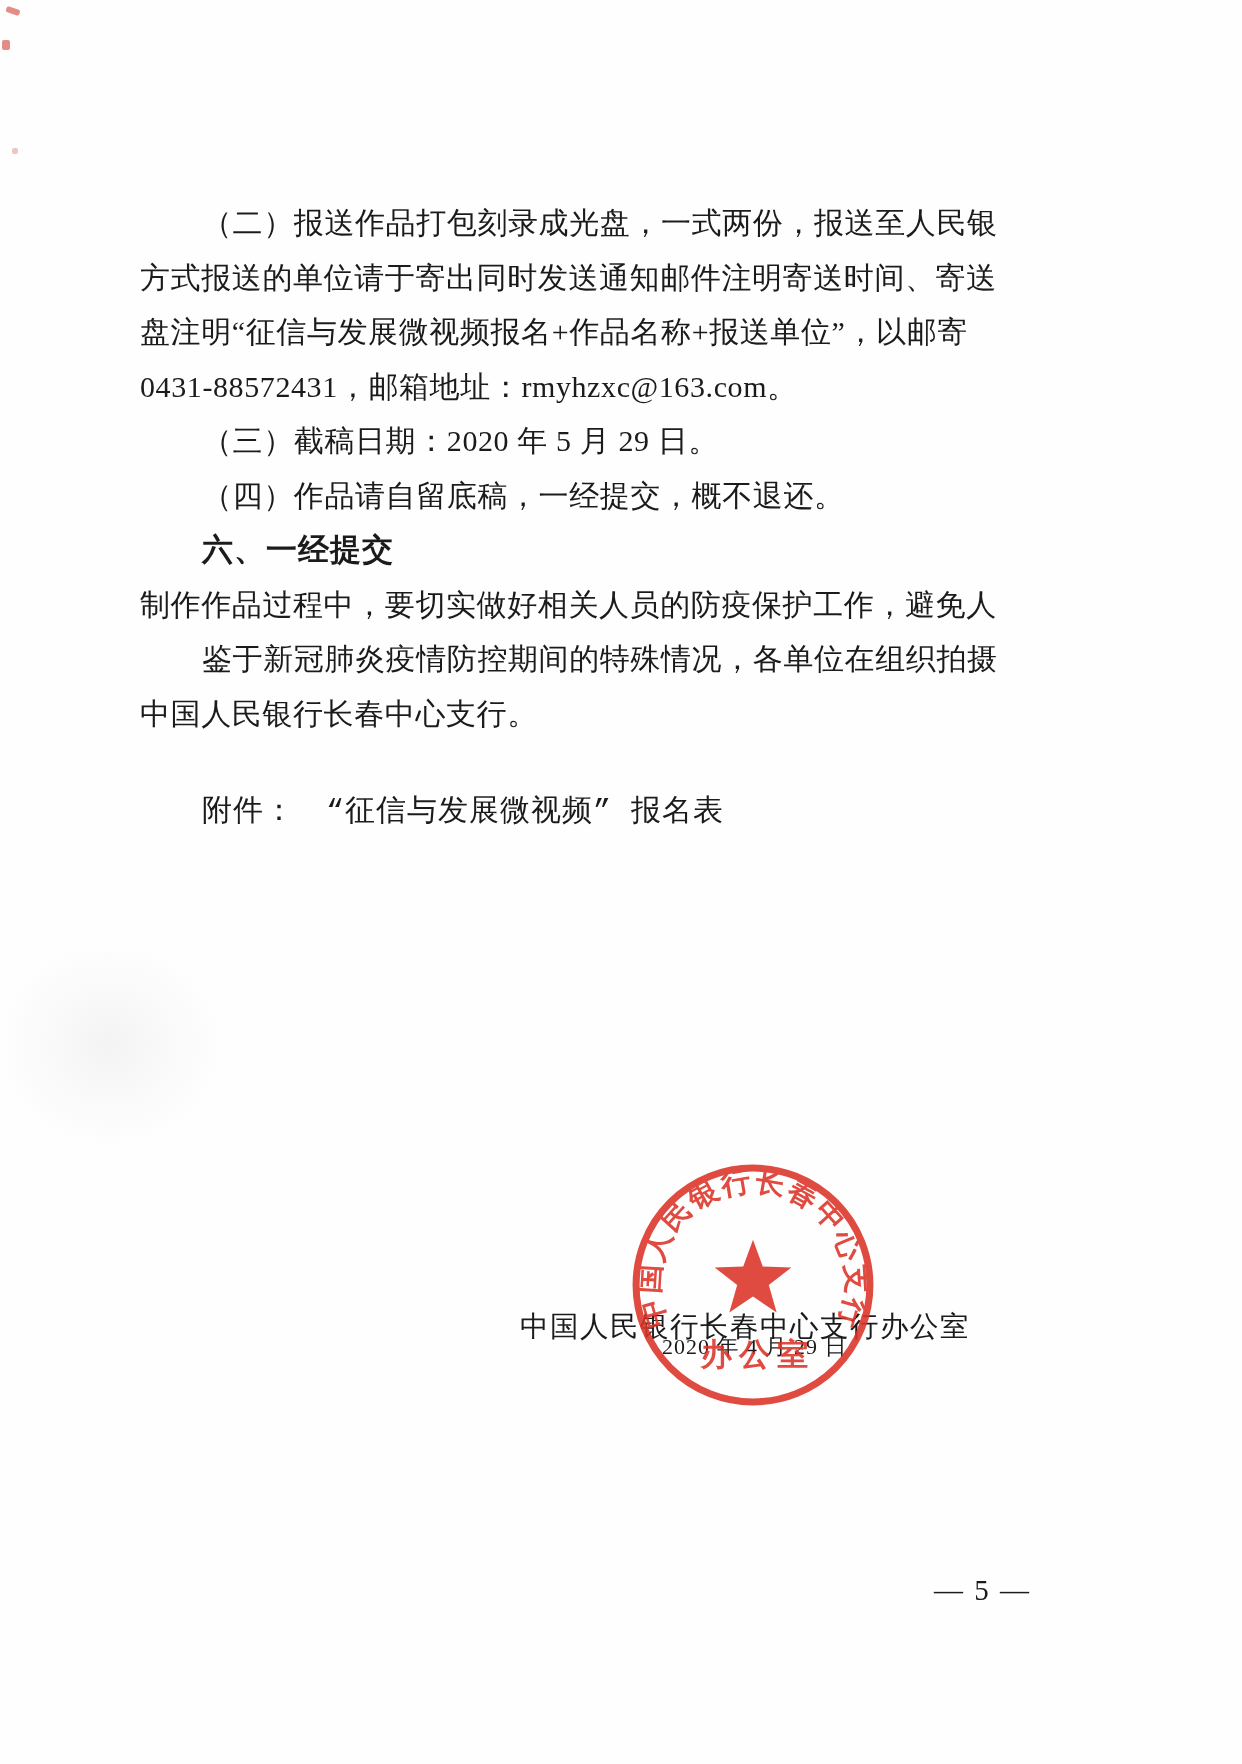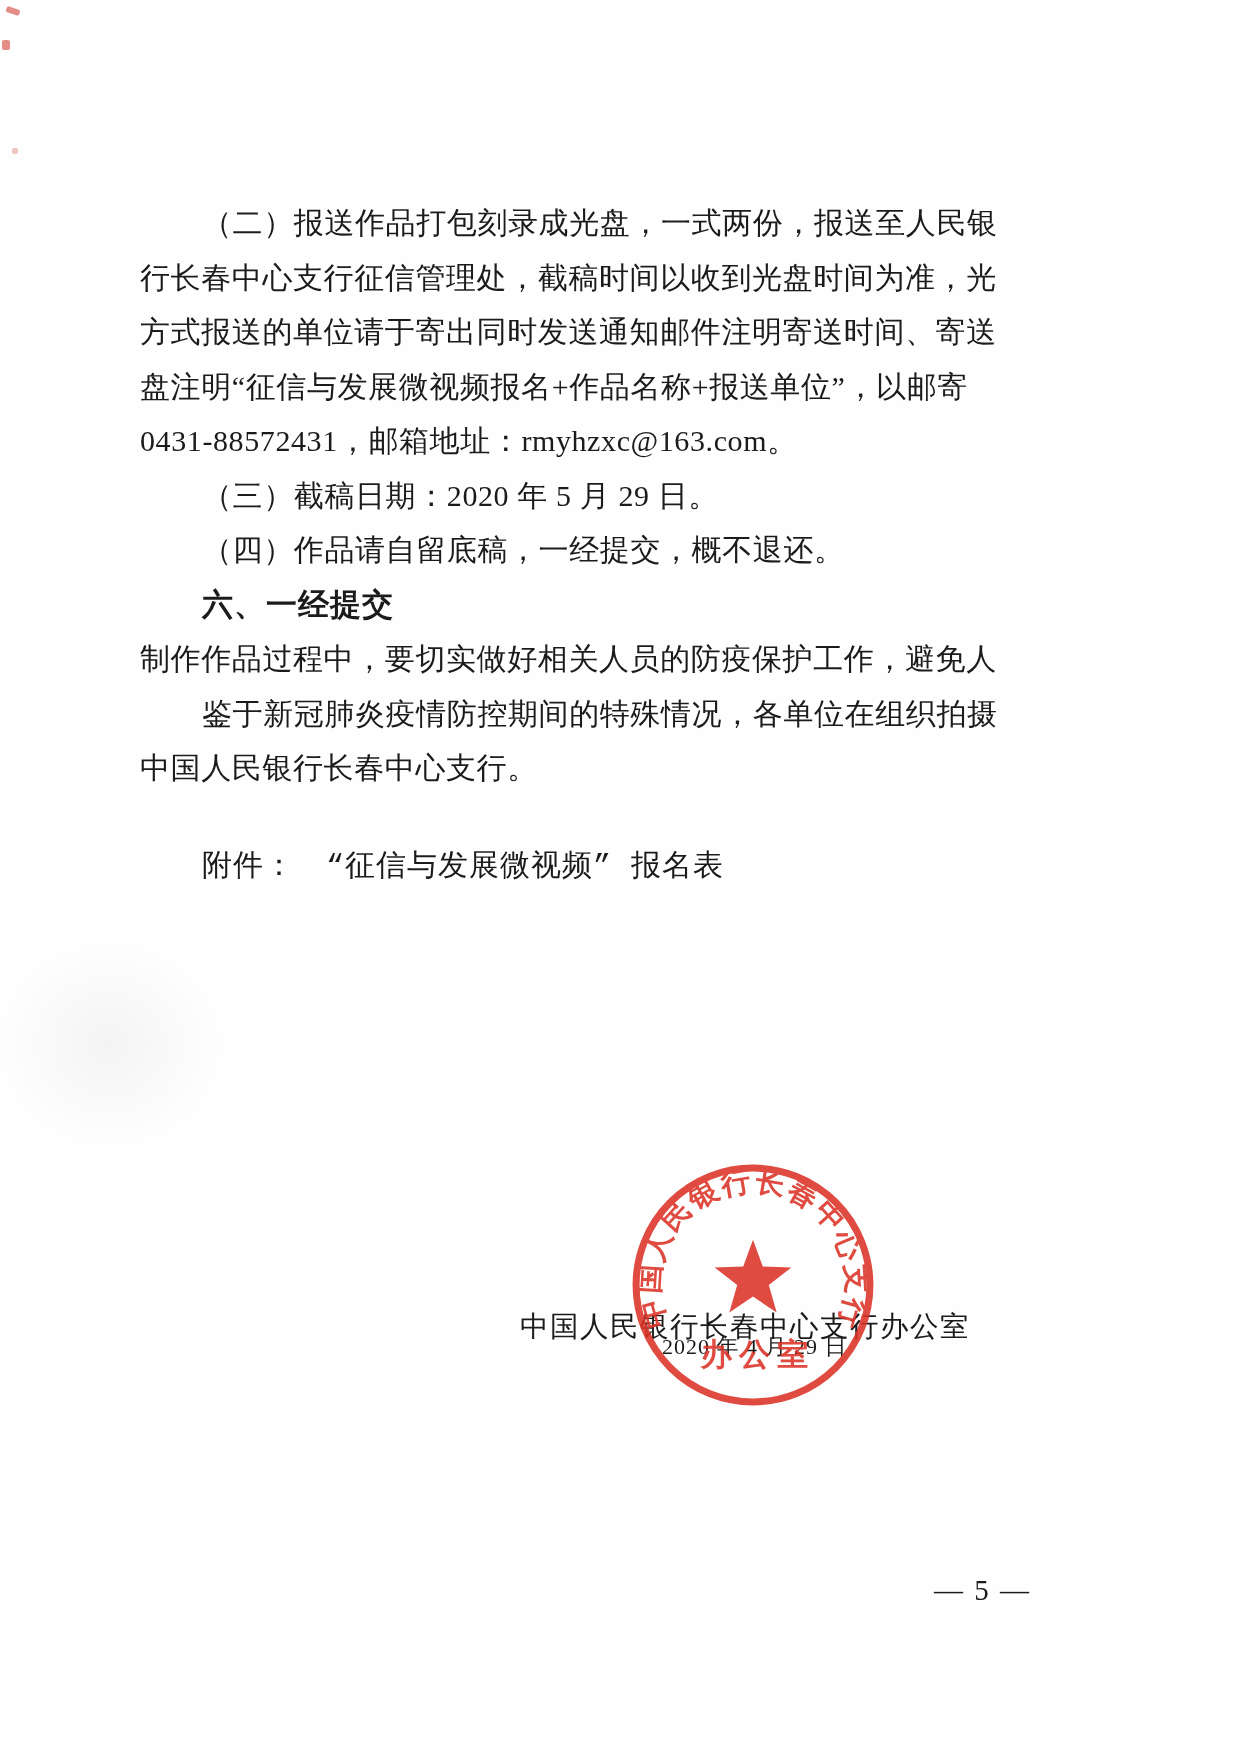--- a/index.html
+++ b/index.html
@@ -88,21 +88,20 @@
 
 <div class="page">
 
   <div class="smudge"></div>
   <div class="speck s1"></div>
   <div class="speck s2"></div>
   <div class="speck s3"></div>
 
   <div class="text-block">
     <div class="line indent">（二）报送作品打包刻录成光盘，一式两份，报送至人民银</div>
-    <div class="line">行长春中心支行征信管理处，截稿时间以收到光盘时间为准，光</div>
     <div class="line">方式报送的单位请于寄出同时发送通知邮件注明寄送时间、寄送</div>
     <div class="line">盘注明“征信与发展微视频报名+作品名称+报送单位”，以邮寄</div>
     <div class="line">0431-88572431，邮箱地址：rmyhzxc@163.com。</div>
     <div class="line indent">（三）截稿日期：2020 年 5 月 29 日。</div>
     <div class="line indent">（四）作品请自留底稿，一经提交，概不退还。</div>
     <div class="line heading">六、一经提交</div>
     <div class="line">制作作品过程中，要切实做好相关人员的防疫保护工作，避免人</div>
     <div class="line indent">鉴于新冠肺炎疫情防控期间的特殊情况，各单位在组织拍摄</div>
     <div class="line">中国人民银行长春中心支行。</div>
     <div class="line attachment">附件：　“征信与发展微视频” 报名表</div>

